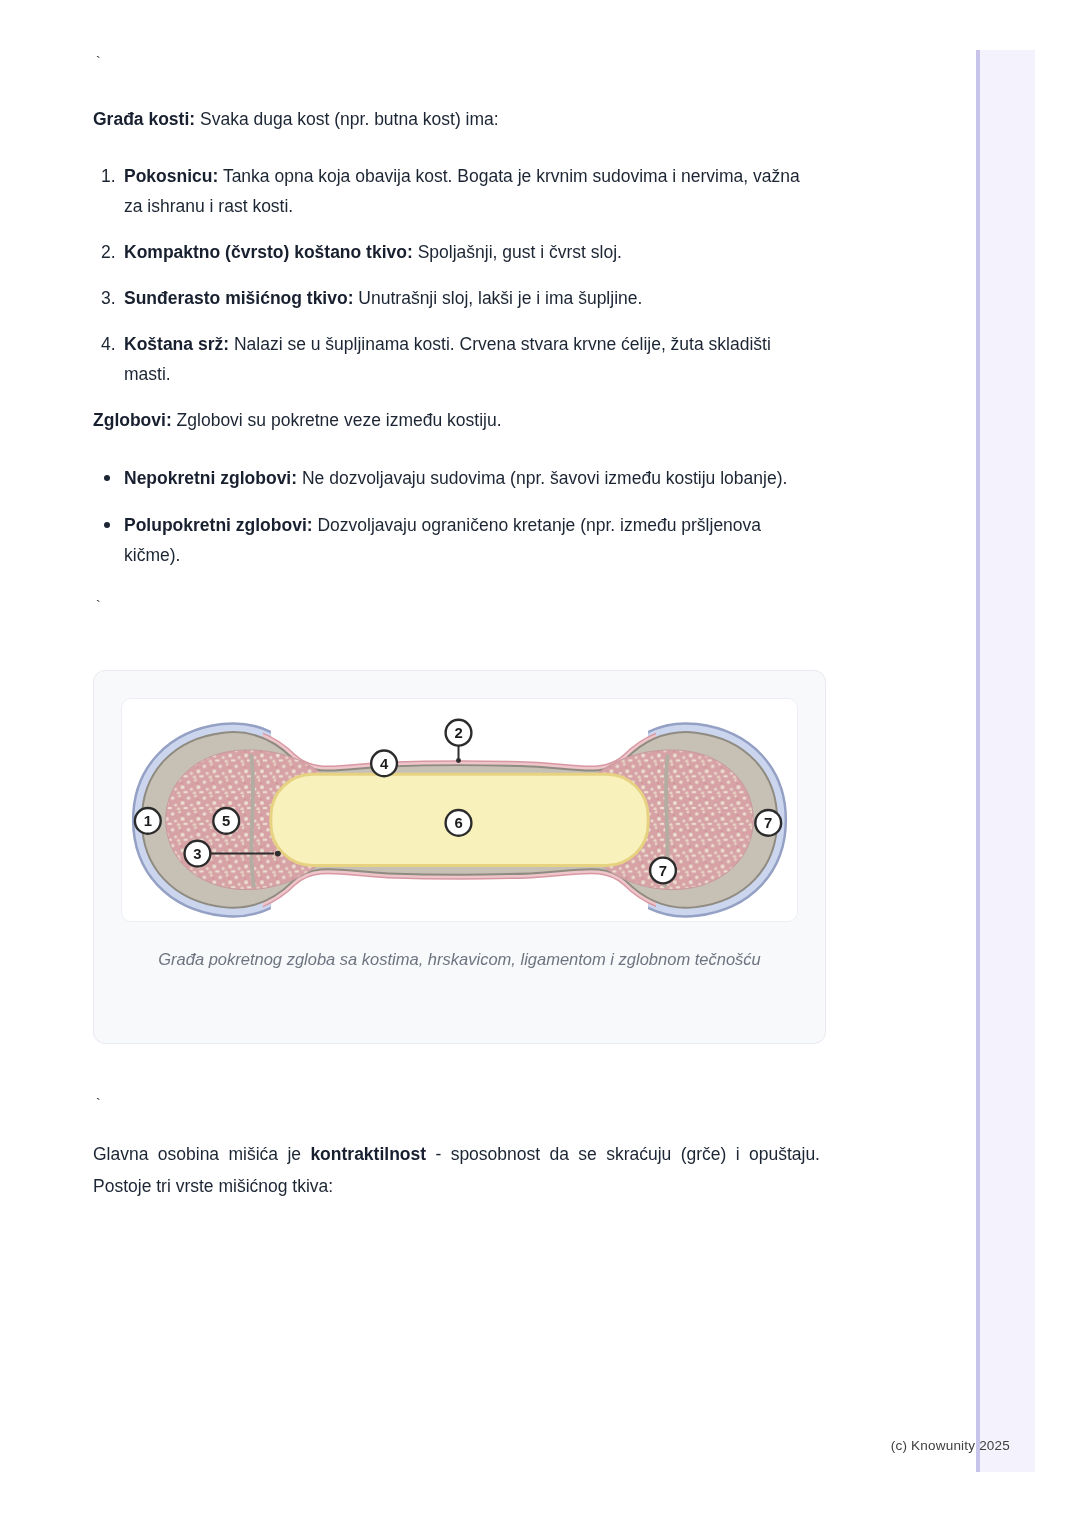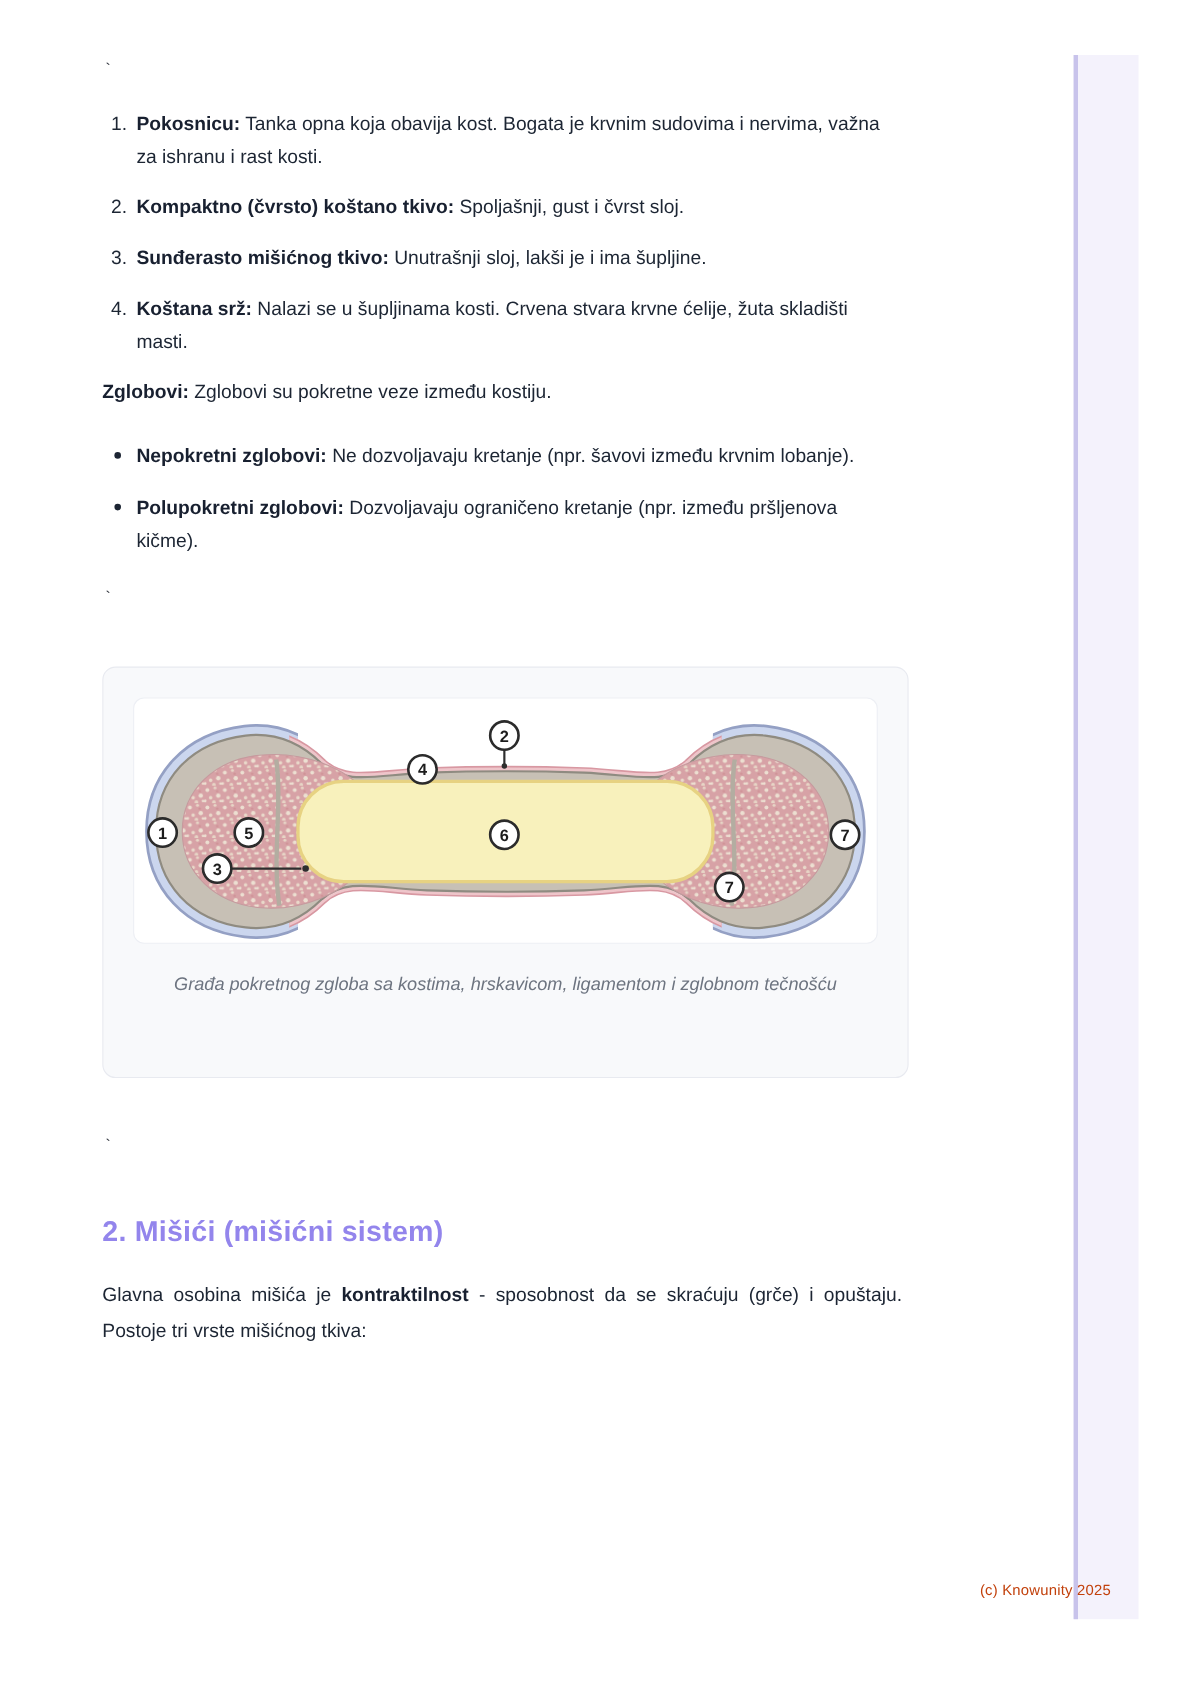--- a/index.html
+++ b/index.html
@@ -8,21 +8,21 @@
     position:relative; width:1080px; height:1528px; background:#ffffff;
     font-family:"Liberation Sans", sans-serif; color:#1c2533; overflow:hidden;
   }
   
   .rail {
     position:absolute; left:976px; top:50px; width:59px; height:1422px;
     background:#f4f2fc; border-left:4px solid #c8c3eb;
   }
   .watermark {
     position:absolute; top:1438px; right:70px; font-size:13.5px;
-    color:#c2410c; z-index:5; letter-spacing:.2px;
+    color:#404040; z-index:5; letter-spacing:.2px;
   }
   .content { position:absolute; left:93px; top:0; width:727px; }
   .tick { font-size:14px; color:#2a2f38; margin-left:3px; }
   .t1 { margin-top:54px; }
   .t2 { margin-top:28px; }
   .t3 { margin-top:52px; }
   .body-text, .li-text { font-size:17.5px; line-height:30px; }
   strong { font-weight:700; color:#182030; }
   .intro { margin-top:34px; }
   .after-list { margin-top:16px; }
@@ -71,20 +71,21 @@
 </head>
 <body>
 
 <div class="page">
   <div class="rail"></div>
   <div class="watermark">(c) Knowunity 2025</div>
 
   <main class="content">
     <div class="tick t1">`</div>
 
+    <p class="body-text intro"><strong>Građa kosti:</strong> <span>Svaka duga kost (npr. butna kost) ima:</span></p>
 
     <ol class="plain num-list">
       <li class="row">
         <span class="num">1.</span>
         <p class="li-text"><strong>Pokosnicu:</strong> <span>Tanka opna koja obavija kost. Bogata je krvnim sudovima i nervima, važna za ishranu i rast kosti.</span></p>
       </li>
       <li class="row">
         <span class="num">2.</span>
         <p class="li-text"><strong>Kompaktno (čvrsto) koštano tkivo:</strong> <span>Spoljašnji, gust i čvrst sloj.</span></p>
       </li>
@@ -96,21 +97,21 @@
         <span class="num">4.</span>
         <p class="li-text"><strong>Koštana srž:</strong> <span>Nalazi se u šupljinama kosti. Crvena stvara krvne ćelije, žuta skladišti masti.</span></p>
       </li>
     </ol>
 
     <p class="body-text after-list"><strong>Zglobovi:</strong> <span>Zglobovi su pokretne veze između kostiju.</span></p>
 
     <ul class="plain bullet-list">
       <li class="row">
         <span class="dot"></span>
-        <p class="li-text"><strong>Nepokretni zglobovi:</strong> <span>Ne dozvoljavaju kretanje (npr. šavovi između krvnim lobanje).</span></p>
+        <p class="li-text"><strong>Nepokretni zglobovi:</strong> <span>Ne dozvoljavaju sudovima (npr. šavovi između kostiju lobanje).</span></p>
       </li>
       <li class="row">
         <span class="dot"></span>
         <p class="li-text"><strong>Polupokretni zglobovi:</strong> <span>Dozvoljavaju ograničeno kretanje (npr. između pršljenova kičme).</span></p>
       </li>
     </ul>
 
     <div class="tick t2">`</div>
 
     <figure class="card">
@@ -196,17 +197,16 @@
             </g>
         </svg>
       </div>
       <div class="cap-wrap">
         <figcaption>Građa pokretnog zgloba sa kostima, hrskavicom, ligamentom i zglobnom tečnošću</figcaption>
       </div>
     </figure>
 
     <div class="tick t3">`</div>
 
-    <h2 class="muscles-h">2. Mišići (mišićni sistem)</h2>
 
     <p class="muscles-p"><span>Glavna osobina mišića je </span><strong>kontraktilnost</strong><span> - sposobnost da se skraćuju (grče) i opuštaju. Postoje tri vrste mišićnog tkiva:</span></p>
   </main>
 </div>
 
 </body></html>

